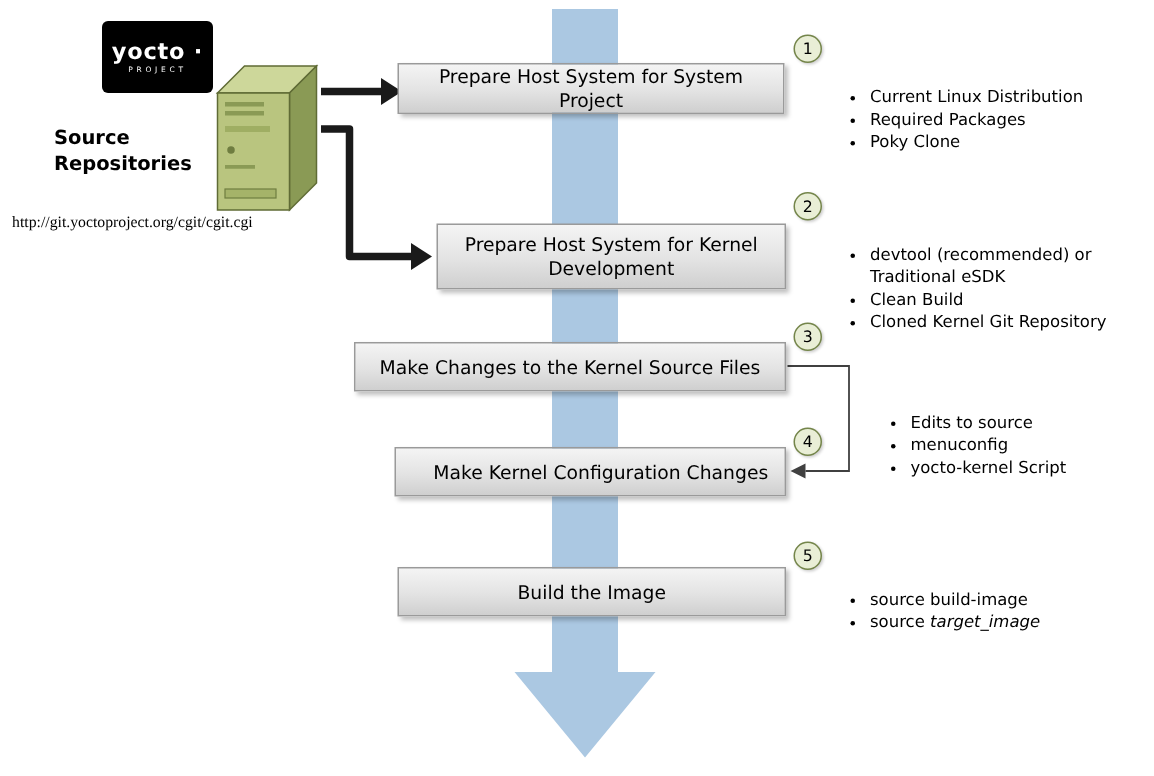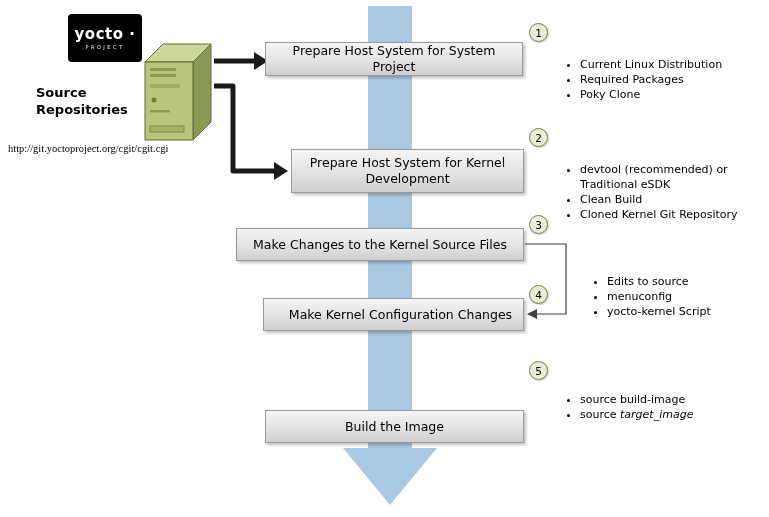--- a/index.html
+++ b/index.html
@@ -27,21 +27,21 @@
     position:absolute;border:1px solid #9a9a9a;
     background:linear-gradient(to bottom,#f4f4f4 0%,#e3e3e3 55%,#cfcfcf 100%);
     box-shadow:2px 2px 3px rgba(0,0,0,.25);
     display:flex;align-items:center;justify-content:center;text-align:center;
     font-size:12.5px;line-height:16px;padding:0 6px;box-sizing:border-box;
   }
   .box1{left:265px;top:42px;width:258px;height:34px;}
   .box2{left:291px;top:149px;width:233px;height:44px;}
   .box3{left:236px;top:228px;width:288px;height:33px;}
   .box4{left:263px;top:298px;width:261px;height:33px;padding-left:20px;}
-  .box5{left:265px;top:378px;width:259px;height:33px;margin-top:32px;}
+  .box5{left:265px;top:378px;width:259px;height:33px;}
   
   .step-num{
     position:absolute;width:19px;height:19px;border-radius:50%;
     background:#e9eed6;border:1.5px solid #74854a;box-sizing:border-box;
     display:flex;align-items:center;justify-content:center;font-size:10.5px;
     box-shadow:1px 1px 2px rgba(0,0,0,.2);
   }
   .c1{left:529px;top:23px;}
   .c2{left:529px;top:128px;}
   .c3{left:529px;top:215px;}

